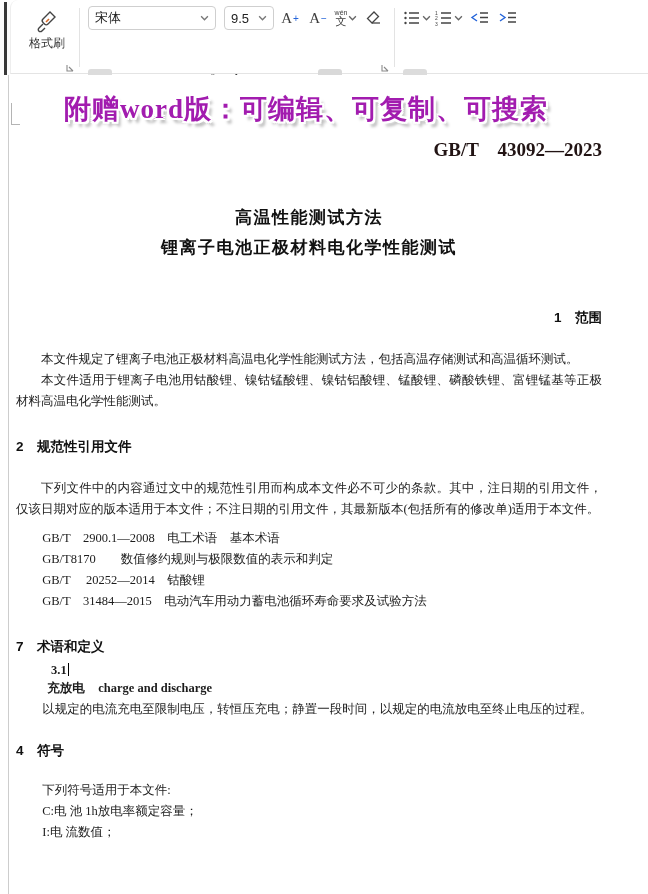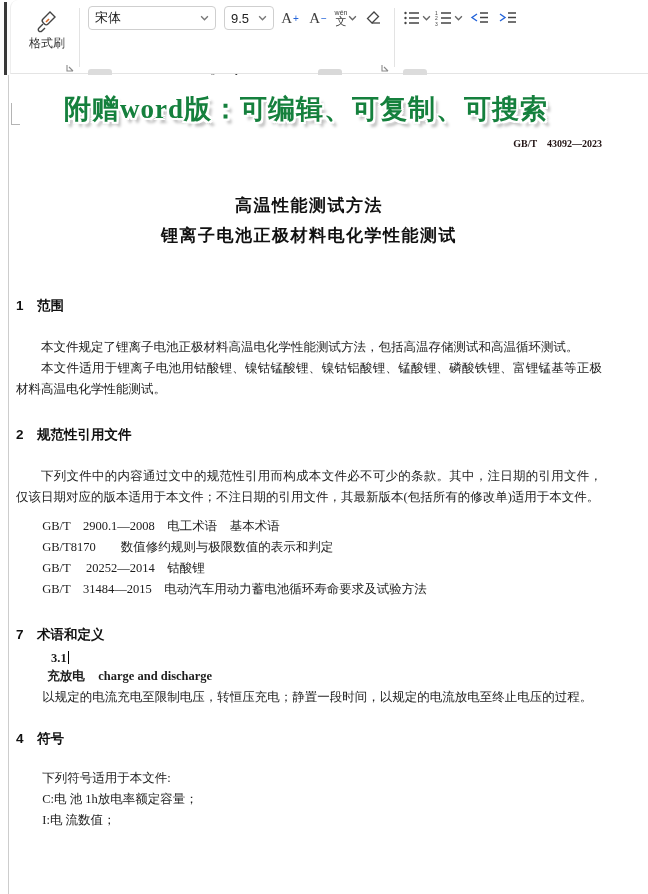--- a/index.html
+++ b/index.html
@@ -48,38 +48,38 @@
 
   
   .page { position:absolute; left:0; top:75px; right:0; bottom:0; background:#fff; }
   .page-left-border { position:absolute; left:8px; top:0; bottom:0; width:1px; background:#cdcdcd; }
   .crop-mark { position:absolute; left:11px; top:28px; width:9px; height:22px;
                border-left:1px solid #b4b4b4; border-bottom:1px solid #b4b4b4; }
 
   .banner {
     margin-top:16px; padding-right:36px; text-align:center;
     font-family:"Liberation Serif", serif; font-weight:bold; font-size:27px; letter-spacing:1px;
-    color:#15803d;
+    color:#a21caf;
     text-shadow:-2px -2px 0 #fff,2px -2px 0 #fff,-2px 2px 0 #fff,2px 2px 0 #fff,0 -2px 0 #fff,0 2px 0 #fff,-2px 0 0 #fff,2px 0 0 #fff,4px 5px 3px rgba(0,0,0,.28);
     white-space:nowrap;
   }
   .doc-body { padding:0 46px 0 16px; color:#1c1c1c; }
-  .doc-number { text-align:right; font-weight:bold; font-size:10px; margin-top:10px;
+  .doc-number { text-align:right; font-weight:bold; font-size:19px; margin-top:10px;
                 font-family:"Liberation Serif", serif; color:#221414; }
   .doc-title { text-align:center; font-weight:bold; font-size:17px; letter-spacing:1.5px;
                line-height:30px; margin-top:40px; color:#111; }
   .sec-heading { font-weight:bold; font-size:13.5px; color:#111; }
   .para { font-family:"Liberation Serif", serif; font-size:12.5px; line-height:21px; text-indent:2em; text-align:justify; }
   .plain-line { font-family:"Liberation Serif", serif; font-size:12.5px; line-height:21px; padding-left:2.1em; }
   .term-line { font-size:12.5px; line-height:21px; padding-left:2.5em; font-weight:bold; }
   .term-cn { font-family:"Liberation Sans", sans-serif; }
   .term-en { font-family:"Liberation Serif", serif; margin-left:10px; }
   .sub-num { font-weight:bold; font-size:12.5px; font-family:"Liberation Serif", serif; }
   .cursor-bar { display:inline-block; width:1px; height:13px; background:#000; vertical-align:-2px; margin-left:1px; }
-  .mt46 { margin-top:46px; } .mt26 { margin-top:26px; } .mt22 { margin-top:22px; }
+  .mt46 { margin-top:46px;text-align:right; } .mt26 { margin-top:26px; } .mt22 { margin-top:22px; }
   .mt20 { margin-top:20px; } .mt8 { margin-top:8px; } .mt4 { margin-top:4px;margin-left:35px; }
 </style>
 </head>
 <body>
 
 <div class="torn-shadow">
 <div class="torn">
 
   <div class="left-dark-edge"></div>
 

